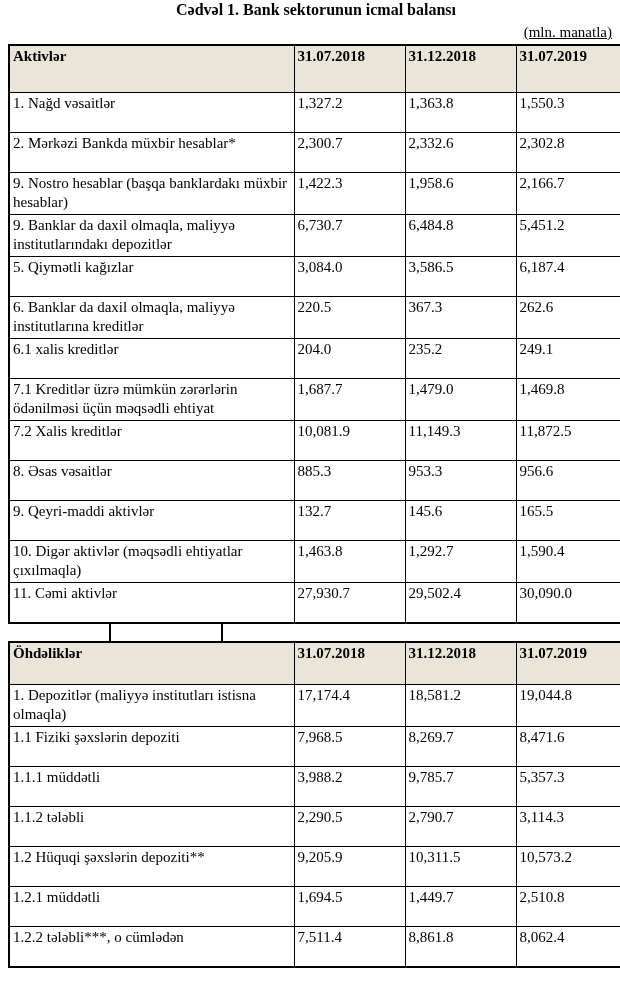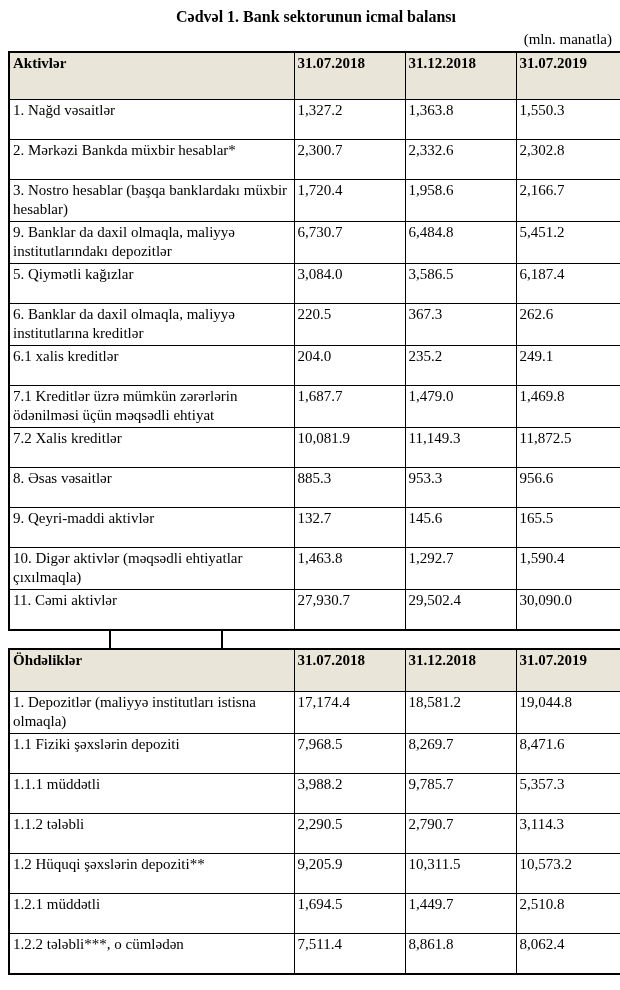--- a/index.html
+++ b/index.html
@@ -17,28 +17,28 @@
     width: 620px;
     min-height: 990px;
     background: #ffffff;
     box-sizing: border-box;
   }
   .doc-title {
     text-align: center;
     font-weight: bold;
     font-size: 16px;
     line-height: 20px;
-    padding-top: 7px;
     margin-left: 12px;
   }
   .unit-note {
     text-align: right;
     font-size: 15px;
     line-height: 18px;
     padding: 3px 8px 3px 0;
+    text-decoration: underline;
   }
   table.balance {
     border-collapse: collapse;
     table-layout: fixed;
     width: 616px;
     margin-left: 8px;
     border: 2px solid #000;
   }
   table.balance th,
   table.balance td {
@@ -110,22 +110,22 @@
           <td>1,363.8</td>
           <td>1,550.3</td>
         </tr>
         <tr>
           <td>2. Mərkəzi Bankda müxbir hesablar*</td>
           <td>2,300.7</td>
           <td>2,332.6</td>
           <td>2,302.8</td>
         </tr>
         <tr>
-          <td>3. Nostro hesablar (başqa banklardakı müxbir hesablar)</td>
-          <td>1,720.4</td>
+          <td>9. Nostro hesablar (başqa banklardakı müxbir hesablar)</td>
+          <td>1,422.3</td>
           <td>1,958.6</td>
           <td>2,166.7</td>
         </tr>
         <tr>
           <td>9. Banklar da daxil olmaqla, maliyyə institutlarındakı depozitlər</td>
           <td>6,730.7</td>
           <td>6,484.8</td>
           <td>5,451.2</td>
         </tr>
         <tr>

